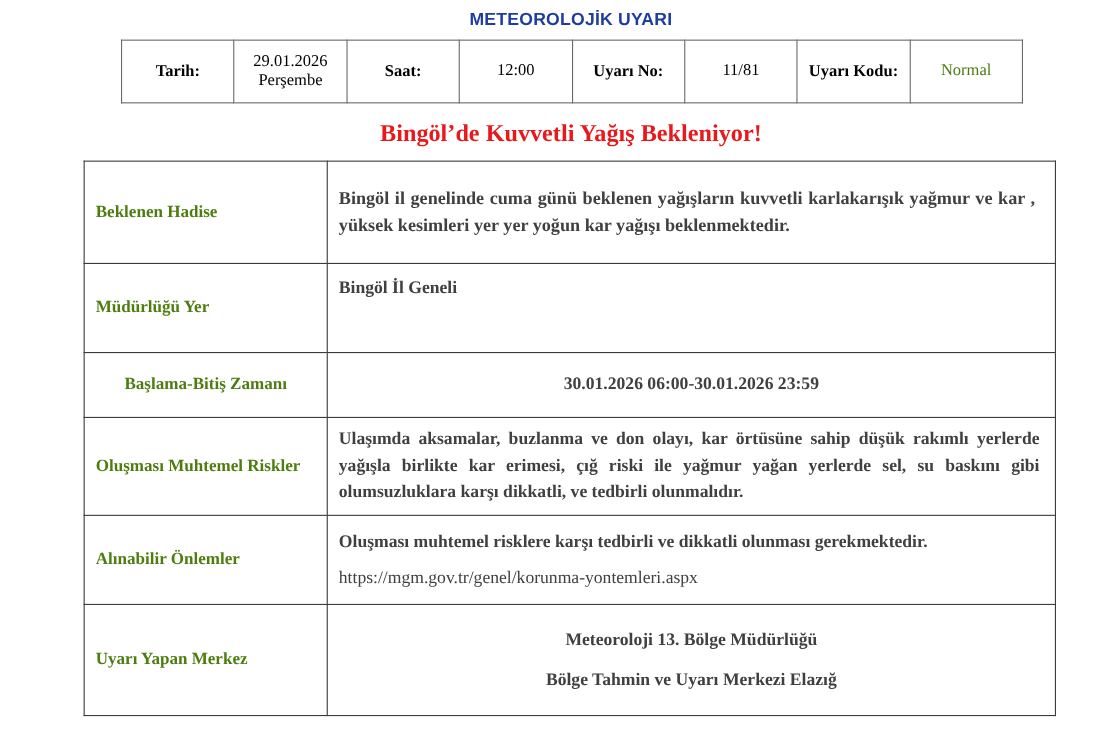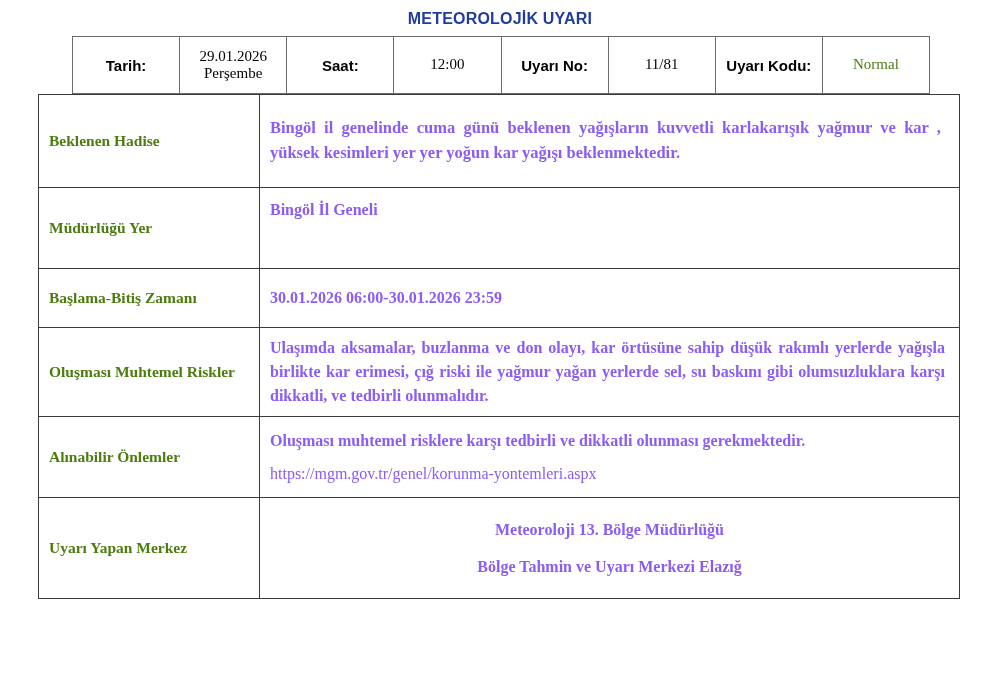--- a/index.html
+++ b/index.html
@@ -12,20 +12,21 @@
     height: 674px;
     font-family: "Liberation Serif", serif;
     color: #000000;
     overflow: hidden;
   }
   .page {
     position: relative;
     width: 1000px;
     height: 674px;
     box-sizing: border-box;
+    padding-left: 38px;
   }
 
   
   .doc-title {
     text-align: center;
     color: #1f3da1;
     font-family: "Liberation Sans", sans-serif;
     font-weight: bold;
     font-size: 16px;
     letter-spacing: 0.2px;
@@ -43,21 +44,21 @@
     table-layout: fixed;
   }
   table.header-table td {
     border: 1px solid #6a6a6a;
     height: 52px;
     padding: 2px 10px;
     vertical-align: middle;
     font-size: 15px;
   }
   td.h-label {
-    font-family: Liberation Sans, sans-serif;
+    font-family: Liberation Serif, serif;
     font-weight: bold;
     font-size: 16px;
     text-align: center;
     margin-left: 12px;
   }
   td.h-value {
     font-family: "Liberation Serif", serif;
     text-align: center;
     font-size: 14.5px;
     line-height: 1.15;
@@ -97,34 +98,34 @@
     font-family: "Liberation Serif", serif;
     font-weight: bold;
     font-size: 15.5px;
     padding-left: 12px;
     vertical-align: middle;
   }
   td.m-value {
     font-family: "Liberation Serif", serif;
     font-weight: bold;
     font-size: 16px;
-    color: #8b5cf6;
+    color: #404040;
     padding-left: 14px;
     line-height: 1.45;
   }
   .r1 td { height: 76px; }
   .r1 .m-value {
     text-align: justify;
     padding-right: 18px;
     font-size: 16.5px;
     line-height: 1.5;
   }
   .r2 td { height: 62px; }
   .r2 .m-value { vertical-align: top; padding-top: 10px; }
-  .r3 td { height: 42px; }
+  .r3 td { height: 42px; text-align: center; }
   .r4 td { height: 42px; }
   .r5 td { height: 72px; }
   .r5 .m-value {
     text-align: justify;
     padding-right: 14px;
     font-size: 16px;
     line-height: 1.5;
   }
   .r6 td { height: 64px; }
   .r7 td { height: 84px; }
@@ -158,20 +159,21 @@
         <td class="h-value">12:00</td>
         <td class="h-label">Uyarı No:</td>
         <td class="h-value">11/81</td>
         <td class="h-label">Uyarı Kodu:</td>
         <td class="h-value code">Normal</td>
       </tr>
     </tbody>
       </table>
   </div>
 
+  <div class="headline">Bingöl’de Kuvvetli Yağış Bekleniyor!</div>
 
   <div class="main-table-wrap">
     <table class="main-table">
       <tbody>
           <tr class="r1">
         <td class="m-label">Beklenen Hadise</td>
         <td class="m-value">Bingöl il genelinde cuma günü beklenen yağışların kuvvetli karlakarışık yağmur ve kar , yüksek kesimleri yer yer yoğun kar yağışı beklenmektedir.</td>
       </tr>
       <tr class="r2">
         <td class="m-label">Müdürlüğü Yer</td>

